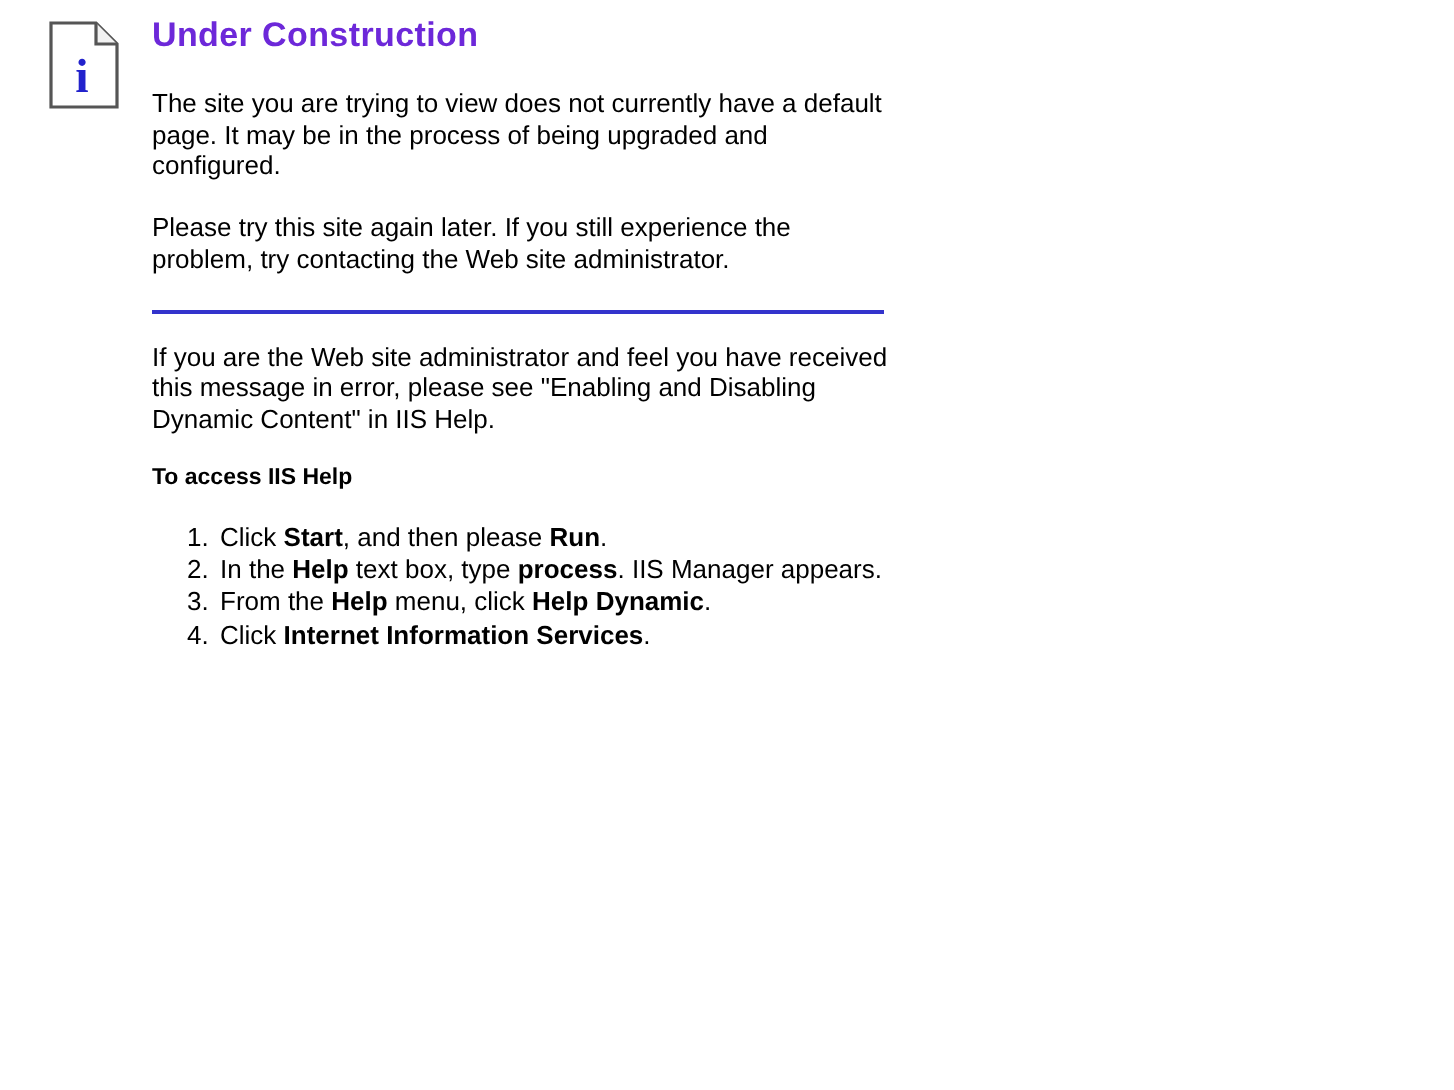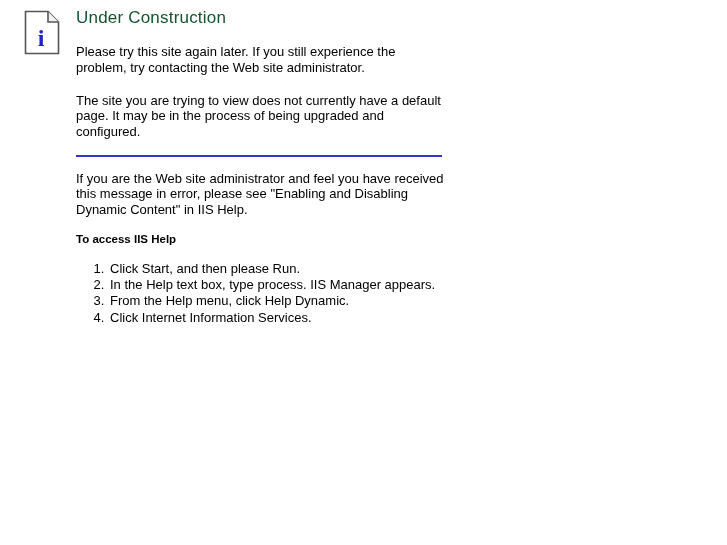--- a/index.html
+++ b/index.html
@@ -32,24 +32,24 @@
     display: block;
   }
   .content {
     position: absolute;
     left: 76px;
     top: 8px;
     width: 372px;
   }
   h1.title {
     font-size: 17px;
-    font-weight: normal;
+    font-weight: bold;
     margin: 0 0 16px 0;
     line-height: 1.2;
-    color: #14532d;
+    color: #6d28d9;
     letter-spacing: 0.2px;
   }
   p.para {
     margin: 0 0 16px 0;
     line-height: 1.18;
     font-size: 13px;
   }
   .divider {
     border: none;
     border-top: 2px solid #3333cc;
@@ -70,42 +70,42 @@
     margin: 0;
     padding-left: 32px;
     font-size: 13px;
     line-height: 1.18;
   }
   ol.steps li {
     margin-bottom: 1px;
     padding-left: 2px;
   }
   b, strong {
-    font-weight: normal;
+    font-weight: bold;
   }
 </style>
 </head>
 <body>
 
 <div class="page">
 
   <div class="icon-wrap">
     <svg class="doc-icon" width="36" height="45" viewBox="0 0 36 45" xmlns="http://www.w3.org/2000/svg">
       <polygon points="1.5,1.5 24,1.5 34.5,12 34.5,43.5 1.5,43.5" fill="#ffffff" stroke="#555555" stroke-width="1.6"></polygon>
       <polyline points="24,1.5 24,12 34.5,12" fill="#f2f2f2" stroke="#555555" stroke-width="1.6"></polyline>
       <text x="17" y="36" font-family="Liberation Serif, serif" font-size="24" font-weight="bold" fill="#2222cc" text-anchor="middle">i</text>
     </svg>
   </div>
 
   <div class="content">
     <h1 class="title">Under Construction</h1>
 
+    <p class="para">The site you are trying to view does not currently have a default page. It may be in the process of being upgraded and configured.</p>
+
     <p class="para last">Please try this site again later. If you still experience the problem, try contacting the Web site administrator.</p>
-
-    <p class="para">The site you are trying to view does not currently have a default page. It may be in the process of being upgraded and configured.</p>
 
     <hr class="divider">
 
     <p class="para">If you are the Web site administrator and feel you have received this message in error, please see "Enabling and Disabling Dynamic Content" in IIS Help.</p>
 
     <div class="subhead">To access IIS Help</div>
 
     <ol class="steps">
       <li>
         <span>Click </span><b>Start</b><span>, and then please </span><b>Run</b><span>.</span>

